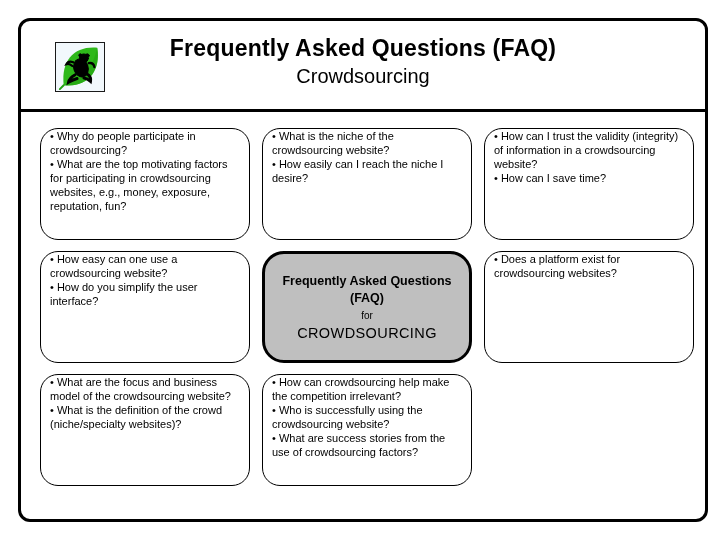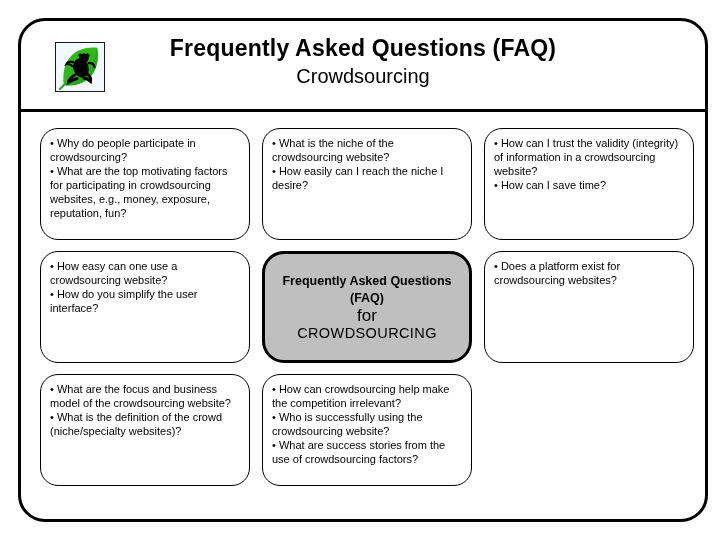--- a/index.html
+++ b/index.html
@@ -3,21 +3,21 @@
 <meta charset="utf-8">
 <style>
   html, body { margin:0; padding:0; }
   body {
     width:728px; height:546px; background:#ffffff; position:relative;
     font-family:"Liberation Sans", sans-serif; color:#000;
     -webkit-font-smoothing:antialiased;
   }
   .slide {
     position:absolute; left:18px; top:18px; width:684px; height:498px;
-    border:3px solid #000; border-radius:27px; background:#fff;
+    border:3px solid #000; border-radius:12px; background:#fff;
   }
   .header {
     position:relative; height:91px; box-sizing:border-box;
     border-bottom:3px solid #000; text-align:center; padding-top:13px;
   }
   .logo {
     position:absolute; left:34px; top:21px; width:50px; height:50px;
     border:1px solid #1a1a1a; background:#f2f8fc; box-sizing:border-box;
   }
   .logo svg { display:block; width:100%; height:100%; }
@@ -28,31 +28,31 @@
     font-size:20px; font-weight:normal; line-height:27px;
   }
   .grid {
     position:absolute; left:19px; top:107px; width:654px;
     display:grid; grid-template-columns:repeat(3,210px);
     grid-template-rows:repeat(3,112px); column-gap:12px; row-gap:11px;
   }
   .qbox {
     box-sizing:border-box; background:#fff;
     border:1.5px solid #000; border-radius:18px;
-    padding:7px 8px 4px 9px; font-size:11px; line-height:14px;
+    padding:0 8px 4px 9px; font-size:11px; line-height:14px;
     overflow:hidden;
   }
   .bullet { white-space:pre-wrap; }
   .center-box {
     background:#bfbfbf; border:3px solid #000; border-radius:22px;
     display:flex; flex-direction:column; align-items:center; justify-content:center;
     text-align:center; padding:6px 12px;
   }
   .cb-title { font-weight:bold; font-size:12.5px; line-height:17px; }
-  .cb-for   { font-size:17px; line-height:17px; }
+  .cb-for   { font-size:10px; line-height:17px; }
   .cb-subject { font-size:14.5px; line-height:18px; letter-spacing:0.4px; }
 </style>
 </head>
 <body>
 
 <div class="slide">
 
   <div class="header">
     <div class="logo">
       <svg viewBox="0 0 50 50">

